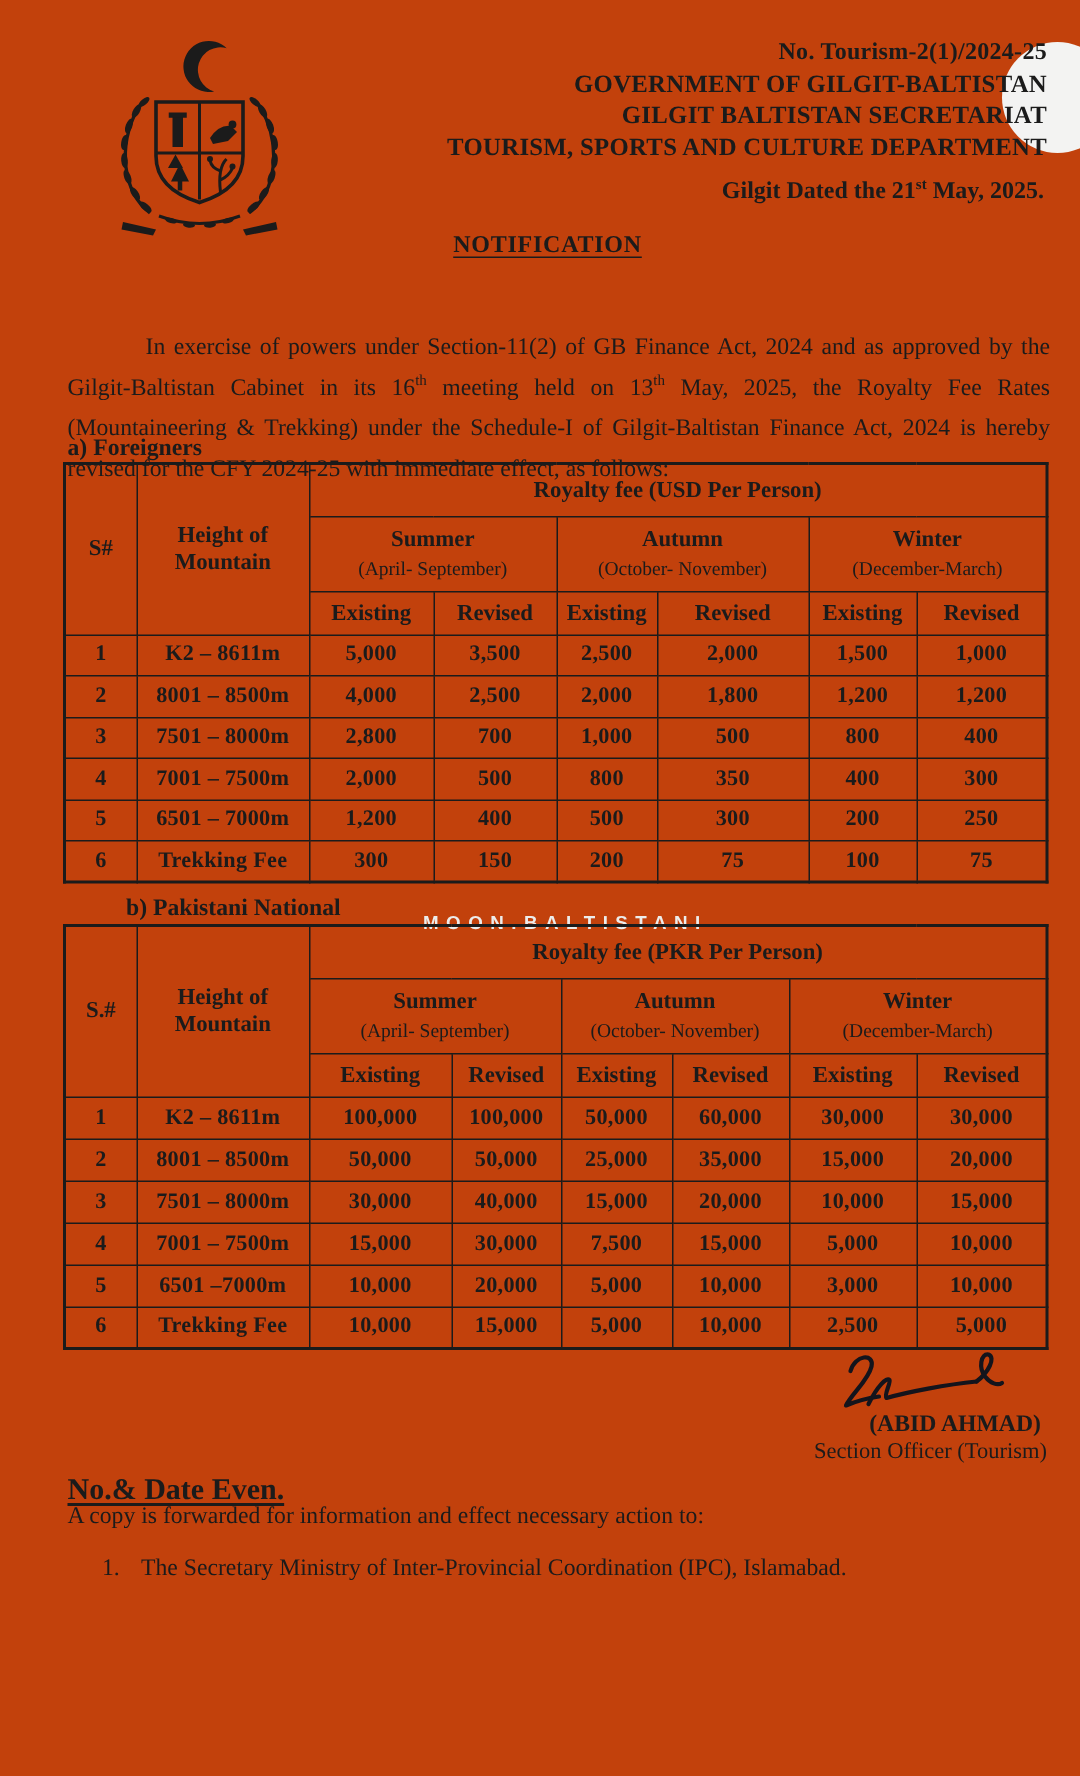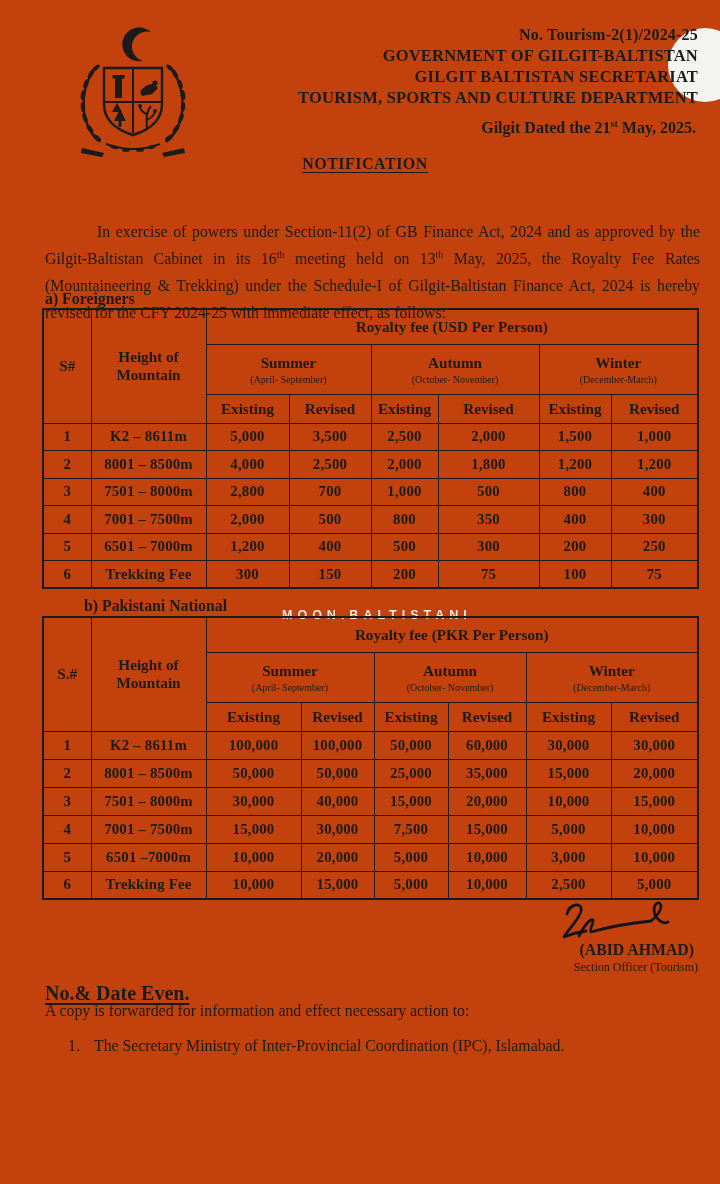--- a/index.html
+++ b/index.html
@@ -58,29 +58,29 @@
     border:1.6px solid #1b1b1b; text-align:center; vertical-align:middle;
     padding:0 2px; overflow:hidden;
   }
   table.fees th { font-size:15.2px; font-weight:bold; }
   table.fees td { font-size:14.8px; font-weight:600; letter-spacing:.2px; }
   .row-fee { height:35px; }
   .row-season { height:50px; }
   .row-sub { height:29px;font-family:Liberation Serif, serif; }
   .tbl-a tbody tr { height:27.5px; }
   .tbl-b tbody tr { height:28px; }
-  .season-range { display:block; font-weight:normal; font-size:10px; margin-top:2px; }
+  .season-range { display:block; font-weight:normal; font-size:13px; margin-top:2px; }
   td[data-name="mountain-name"] { font-weight:600; }
   
   .sig-svg { position:absolute; left:553px; top:896px; width:120px; height:52px; }
   .sig-name {
     position:absolute; right:26px; top:941px;
     font-weight:bold; font-size:15.8px;
   }
-  .sig-title { position:absolute; right:22px; top:960px; font-size:12px; }
+  .sig-title { position:absolute; right:22px; top:960px; font-size:15px; }
   .foot-head {
     position:absolute; left:45px; top:982px;
     font-weight:bold; font-size:20px;
     text-decoration:underline; text-underline-offset:3px;
   }
   .foot-copy { position:absolute; left:45px; top:1002px; font-size:15.8px; }
   .foot-item { position:absolute; left:68px; top:1037px; font-size:15.8px; display:flex; }
   .foot-item .num { width:26px; }
 </style>
 </head>

